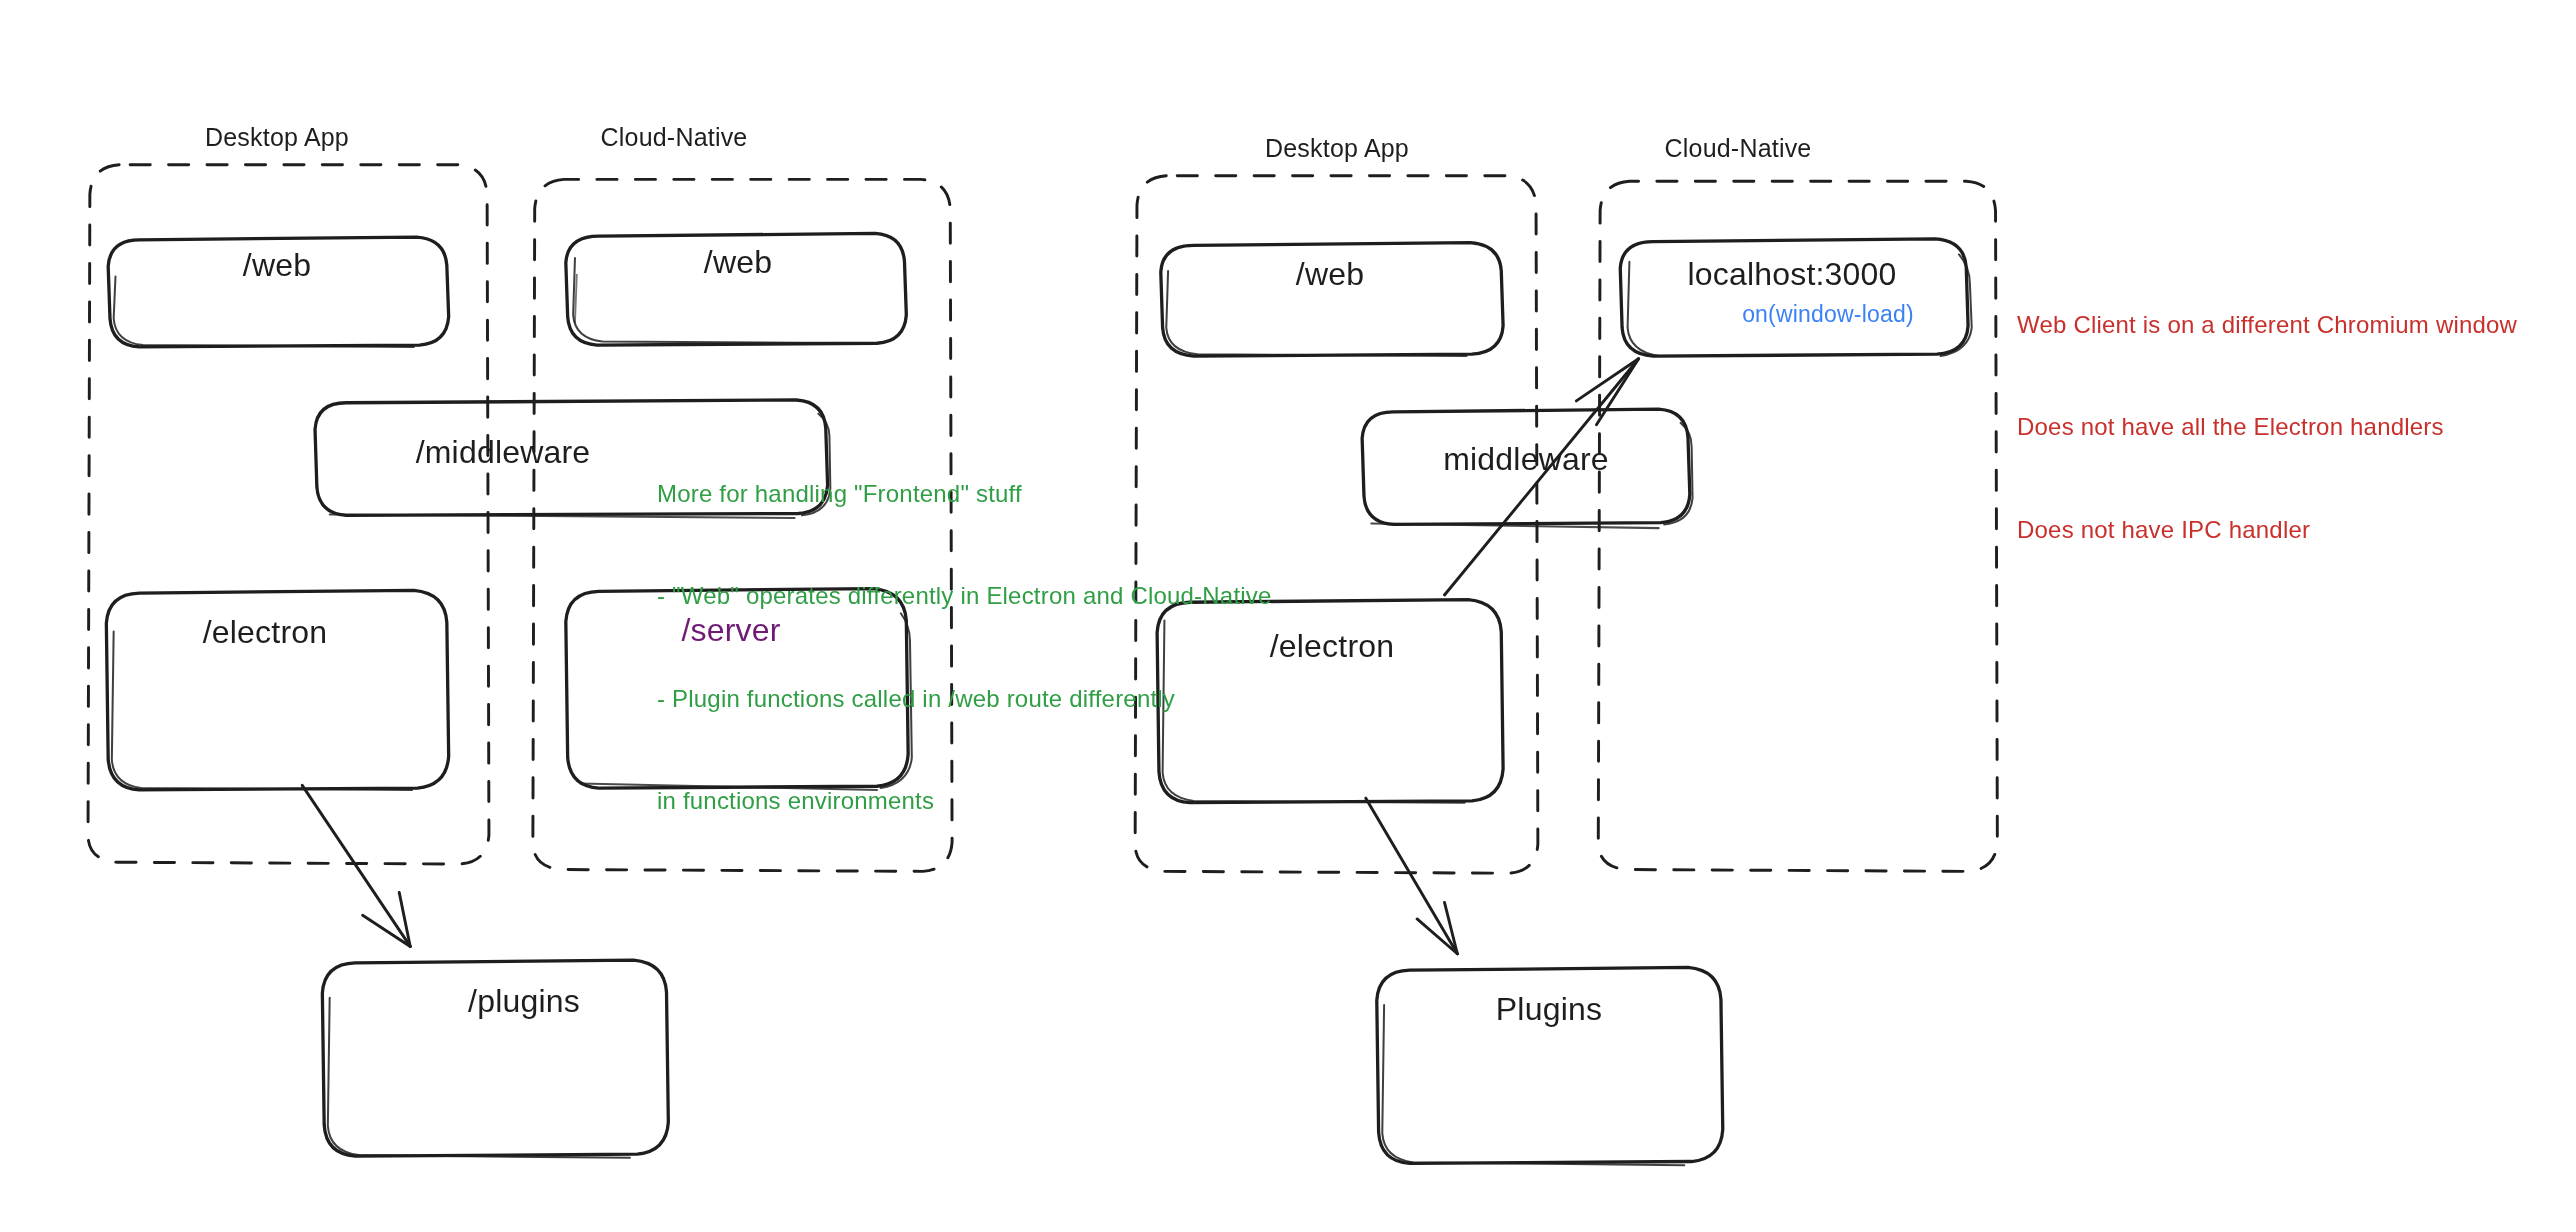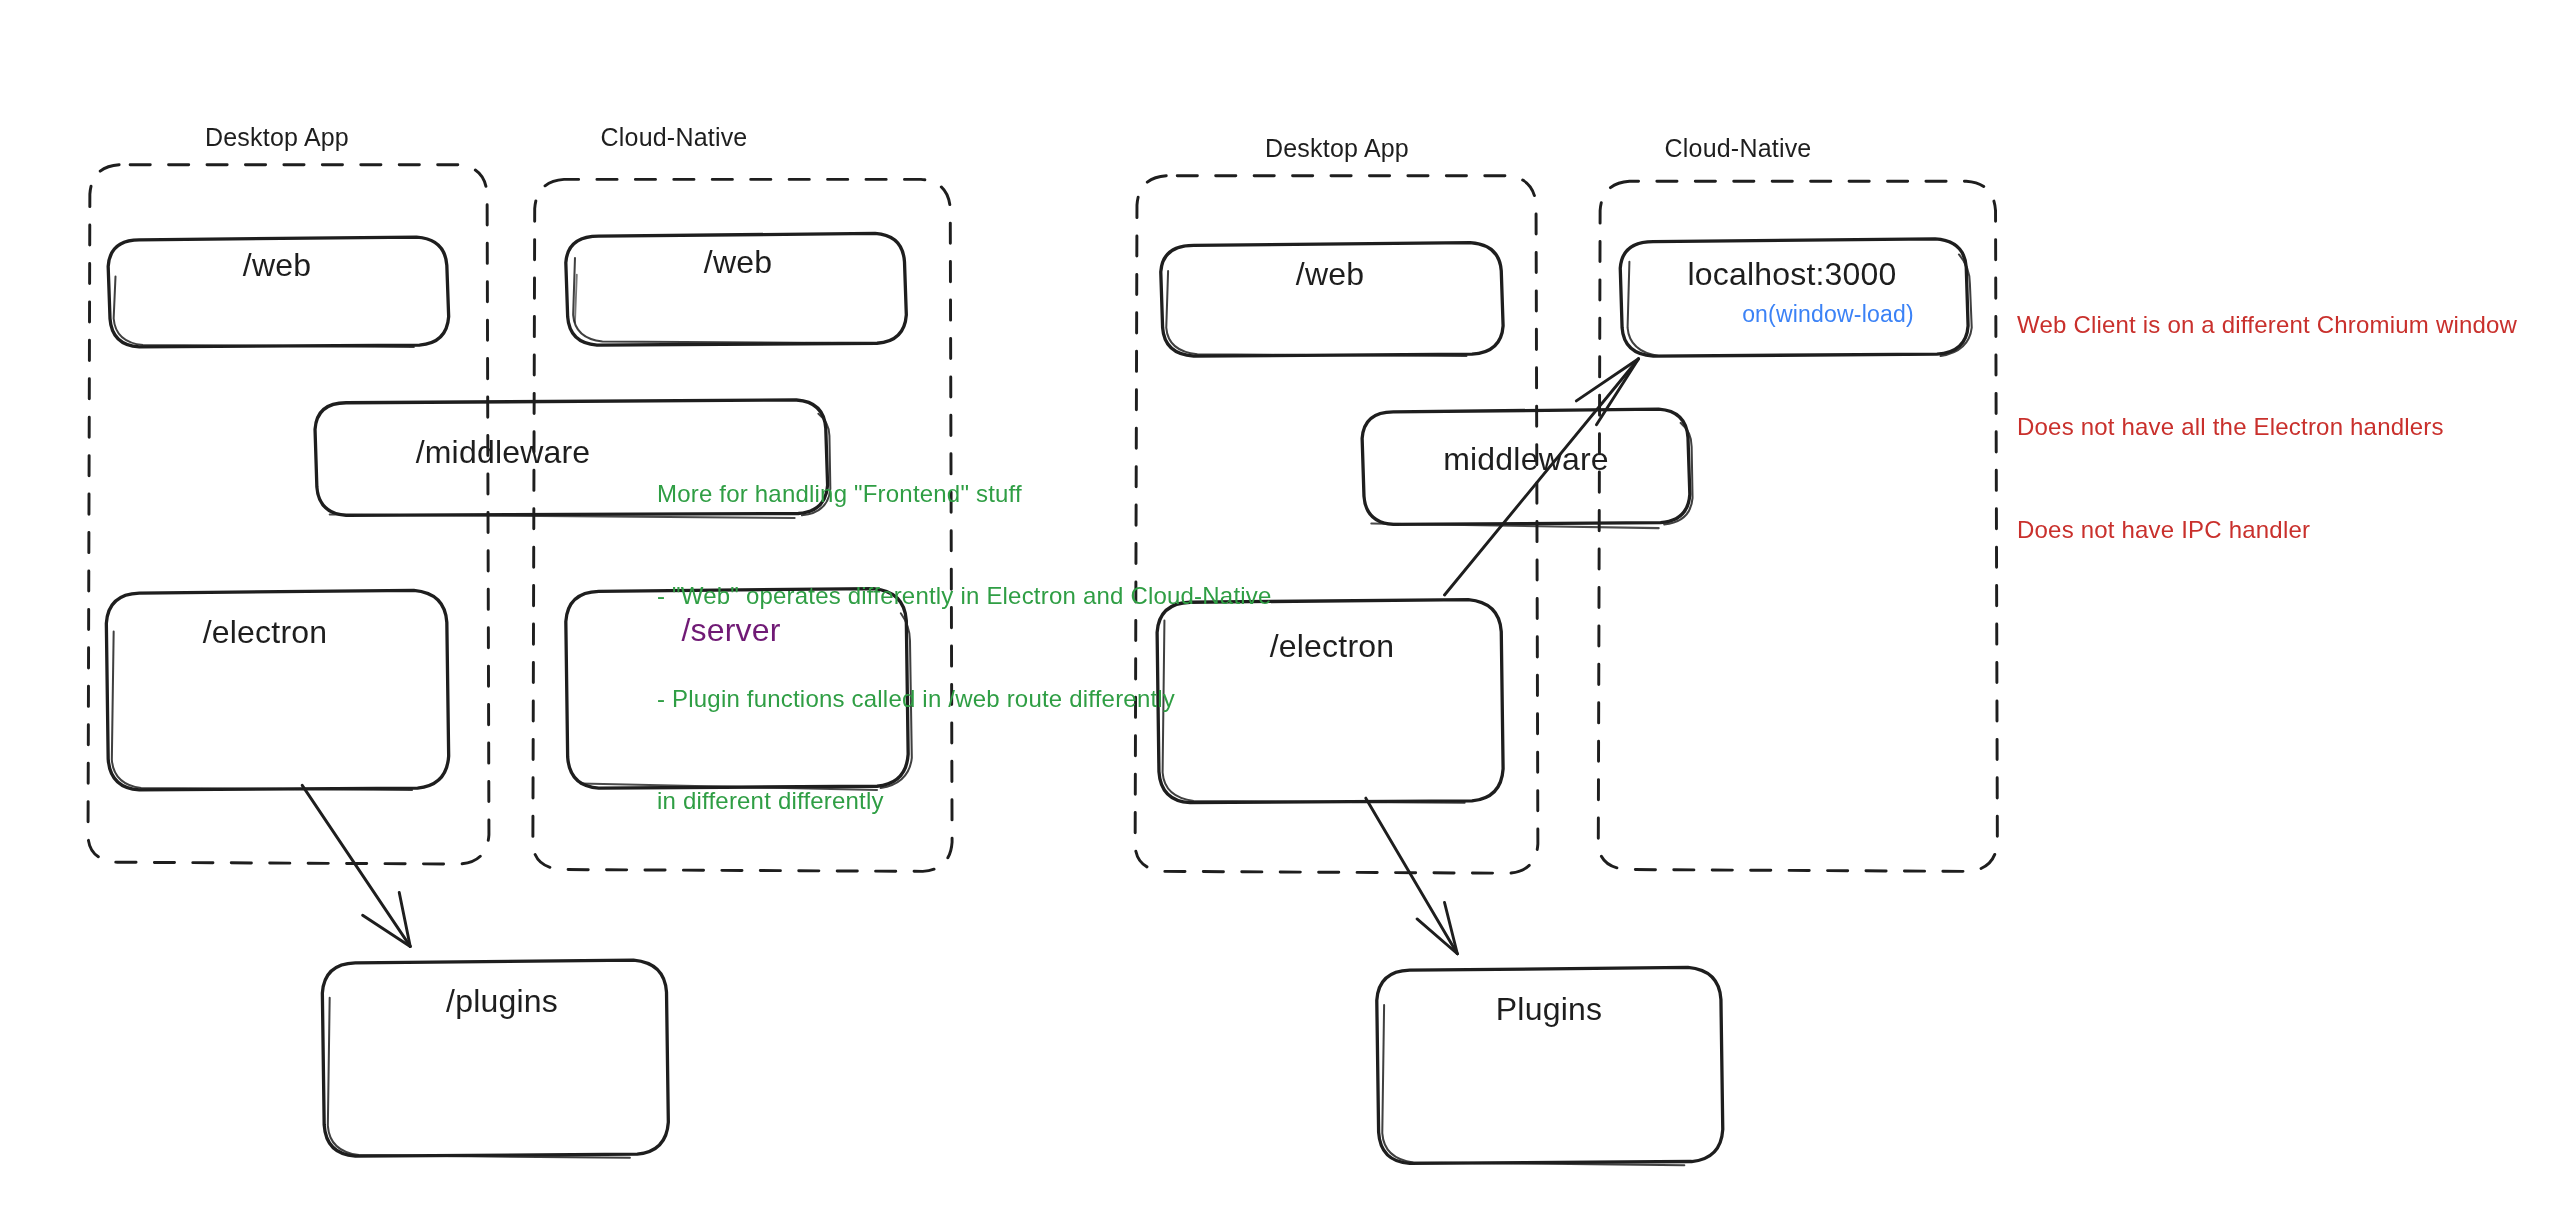--- a/index.html
+++ b/index.html
@@ -174,39 +174,39 @@
   <div class="lbl node-label" style="left:277px; top:245px;">/web</div>
 
   <div class="lbl node-label" style="left:738px; top:242px;">/web</div>
 
   <div class="lbl node-label" style="left:503px; top:432px;">/middleware</div>
 
   <div class="lbl node-label" style="left:265px; top:612px;">/electron</div>
 
   <div class="lbl node-label red" style="left:731px; top:610px;">/server</div>
 
-  <div class="lbl node-label" style="left:502px; top:981px;">/plugins</div>
+  <div class="lbl node-label" style="left:524px; top:981px;">/plugins</div>
 
   <div class="lbl node-label" style="left:1330px; top:254px;">/web</div>
 
   <div class="lbl node-label" style="left:1792px; top:254px;">localhost:3000</div>
 
   <div class="lbl node-sublabel" style="left:1828px; top:300px;">on(window-load)</div>
 
   <div class="lbl node-label" style="left:1526px; top:439px;">middleware</div>
 
   <div class="lbl node-label" style="left:1332px; top:626px;">/electron</div>
 
   <div class="lbl node-label" style="left:1549px; top:989px;">Plugins</div>
 
   <div class="lbl annot green" style="left:657px; top:409px;">
     <div>More for handling "Frontend" stuff</div>
     <div>- "Web" operates differently in Electron and Cloud-Native</div>
     <div>- Plugin functions called in /web route differently</div>
-    <div>in different differently</div>
+    <div>in functions environments</div>
   </div>
 
   <div class="lbl annot red" style="left:2017px; top:240px;">
     <div>Web Client is on a different Chromium window</div>
     <div>Does not have all the Electron handlers</div>
     <div>Does not have IPC handler</div>
   </div>
 
 </div>
 

